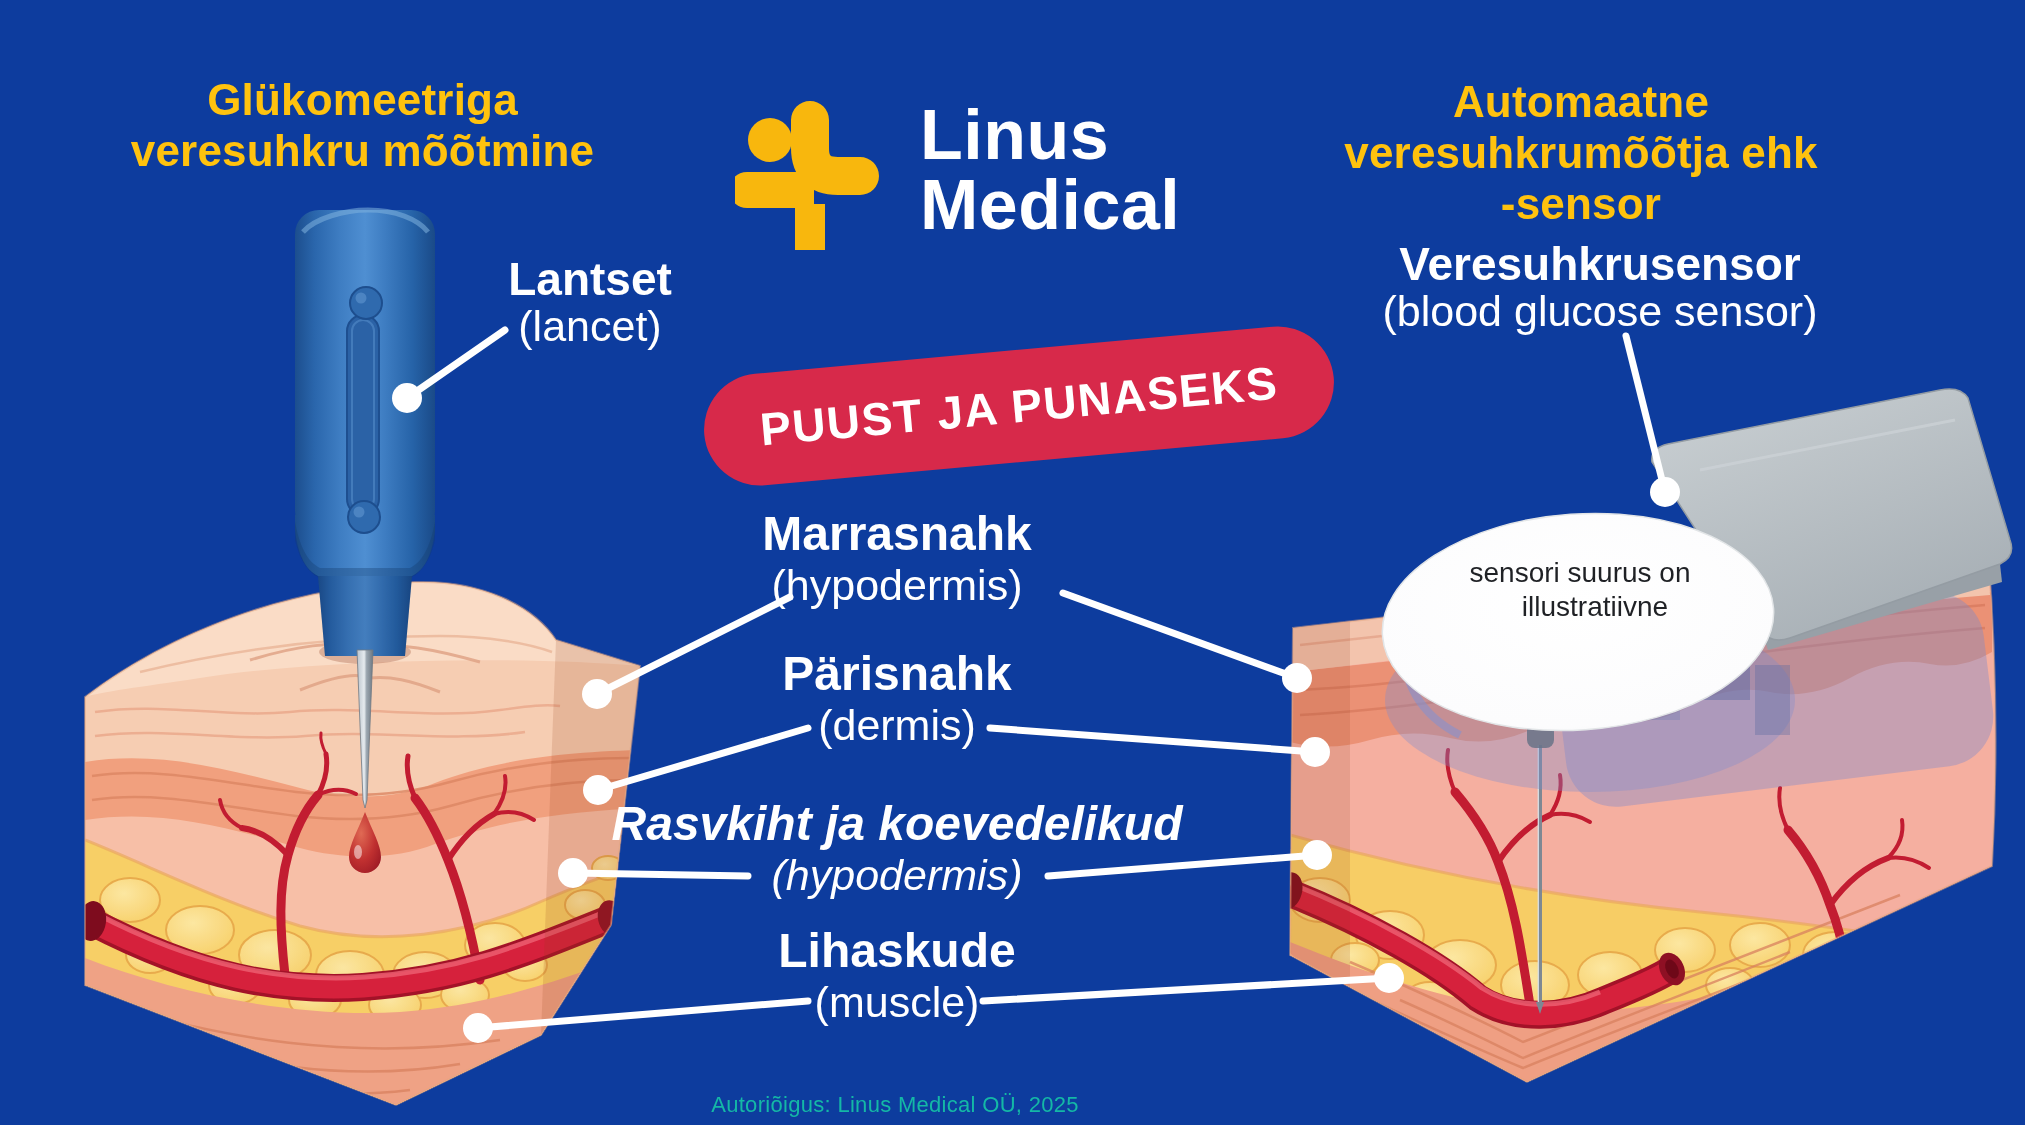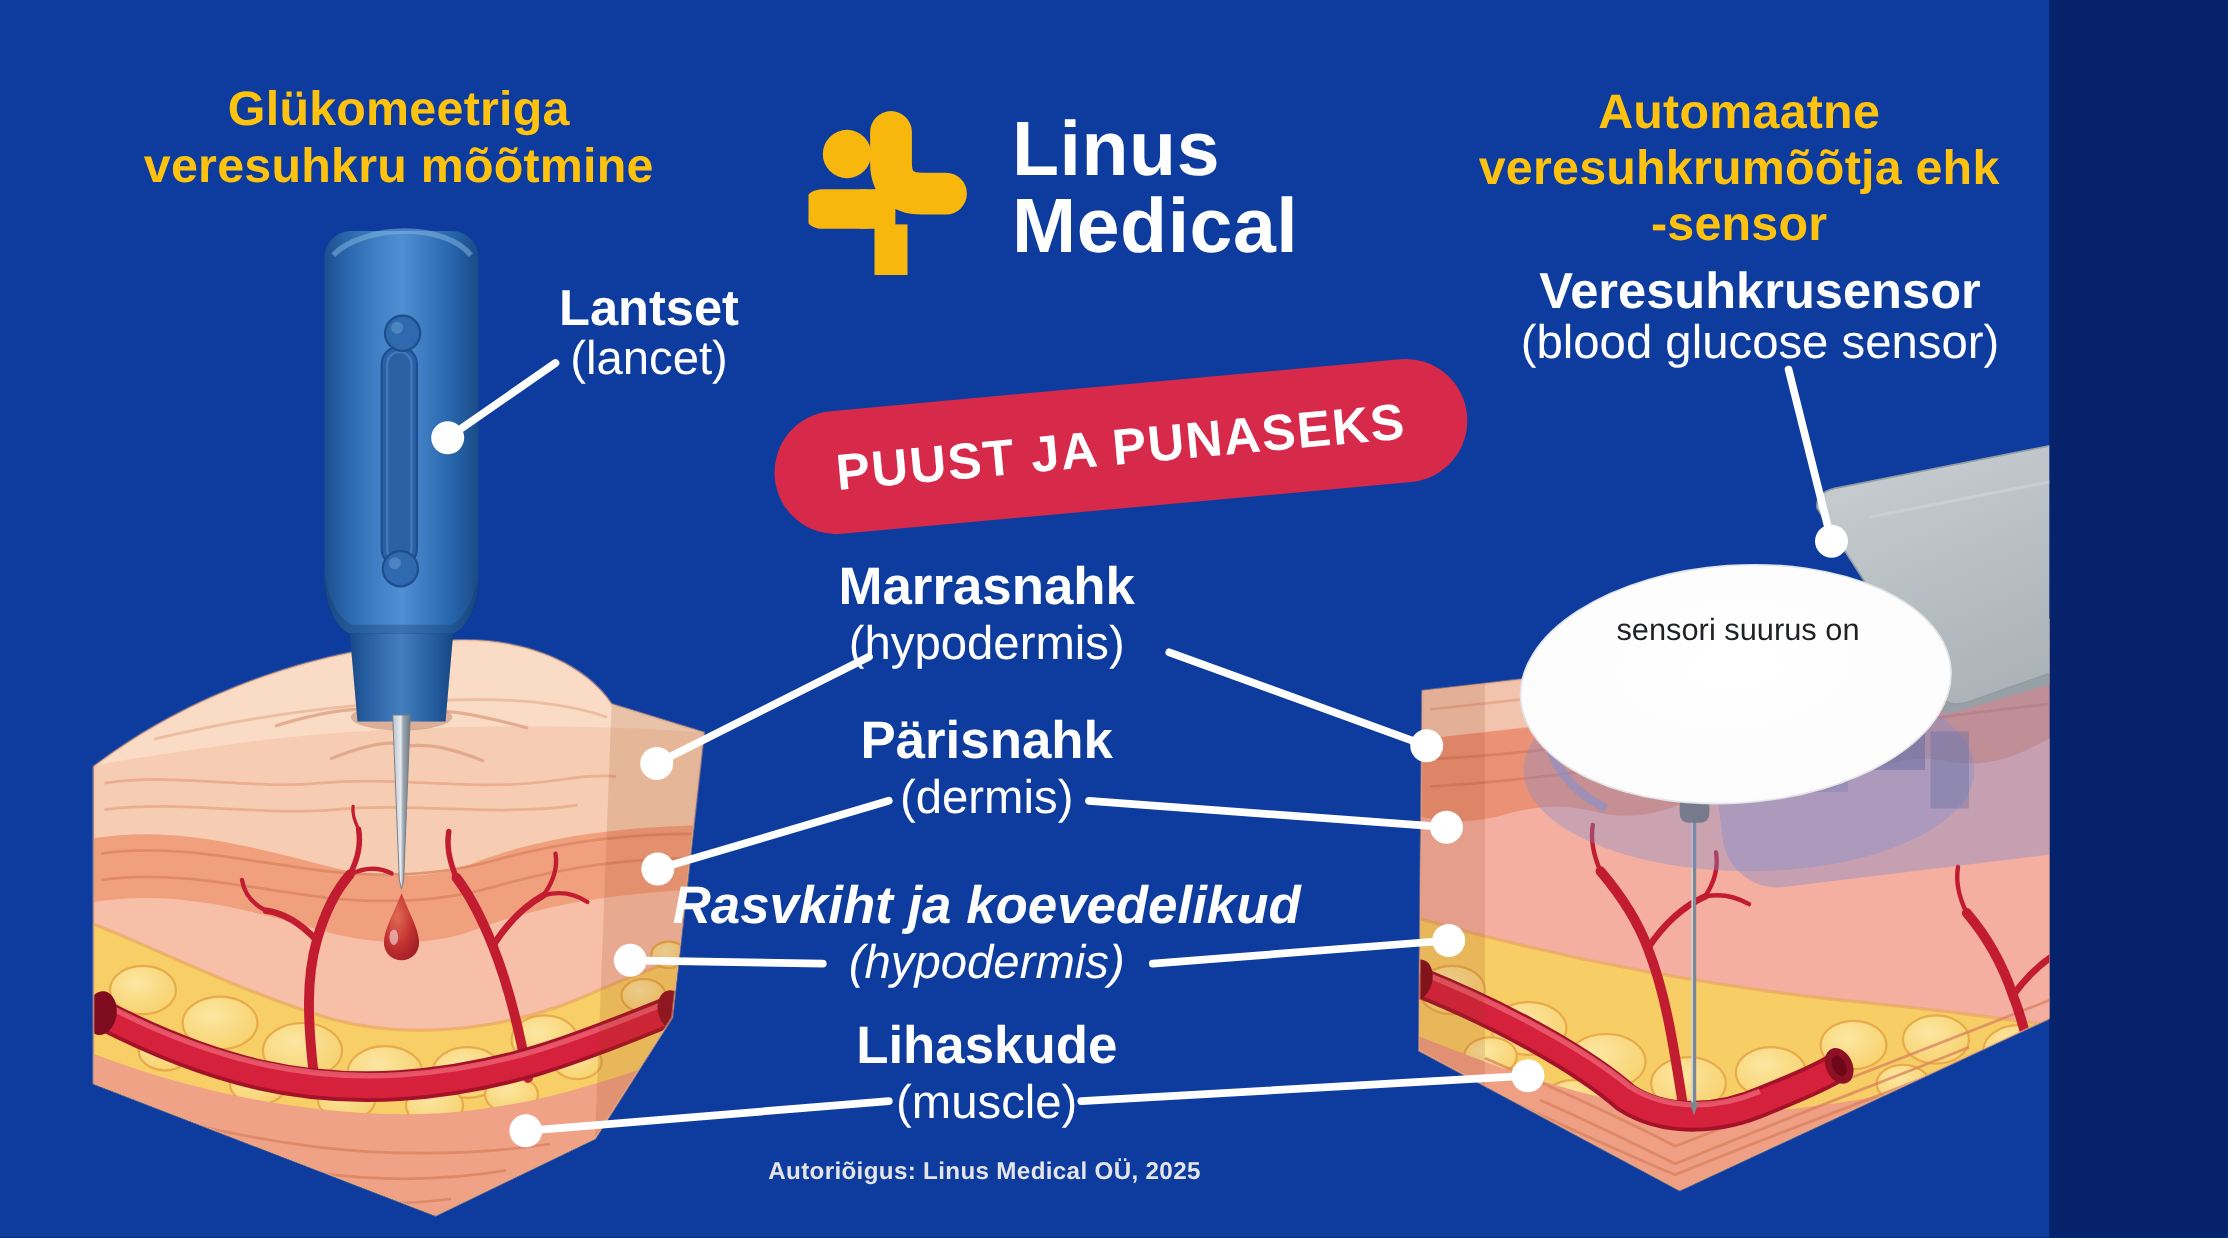--- a/index.html
+++ b/index.html
@@ -1,17 +1,17 @@
 <!DOCTYPE html>
 <html><head>
 <meta charset="utf-8">
 <style>
   html,body{margin:0;padding:0;background:#06226b;}
   .canvas{
-    position:relative;width:1863px;height:1125px;overflow:hidden;
+    position:relative;width:2025px;height:1125px;overflow:hidden;
     background:#0D3C9E;
     font-family:"Liberation Sans","DejaVu Sans",sans-serif;
   }
   .abs{position:absolute;}
   .ill{position:absolute;left:0;top:0;width:2025px;height:1125px;}
   .title{
     color:#FFC20E;font-weight:700;font-size:44px;line-height:1.16;
     text-align:center;letter-spacing:0.2px;
   }
   .logo-text{
@@ -31,22 +31,22 @@
   .device-label .p{font-weight:400;font-size:43px;line-height:1.1;display:block;}
   .layer-label{left:597px;width:600px;text-align:center;color:#fff;}
   .layer-label .b{font-weight:700;font-size:48px;line-height:1.1;display:block;}
   .layer-label .p{font-weight:400;font-size:43px;line-height:1.05;display:block;margin-top:2px;}
   .bubble-note{
     left:1425px;top:556px;width:310px;text-align:center;
     color:#1F2125;font-size:28px;line-height:1.2;font-weight:400;
   }
   .bubble-note .l2{margin-left:30px;}
   .copyright{
-    left:620px;top:1052px;width:550px;text-align:center;
-    color:#e5e5e5;font-size:22px;font-weight:700;letter-spacing:0.3px;
+    left:620px;top:1092px;width:550px;text-align:center;
+    color:#14b8a6;font-size:22px;font-weight:400;letter-spacing:0.3px;
   }
 </style>
 </head>
 <body>
 
 <div class="canvas">
 
   <svg class="ill" viewBox="0 0 2025 1125">
     <defs>
       <linearGradient id="lancetBody" x1="0" y1="0" x2="1" y2="0">
@@ -360,17 +360,18 @@
     <span class="b">Rasvkiht ja koevedelikud</span>
     <span class="p">(hypodermis)</span>
   </div>
   <div class="abs layer-label" style="top:925px;">
     <span class="b">Lihaskude</span>
     <span class="p">(muscle)</span>
   </div>
 
   <div class="abs bubble-note">
     <div>sensori suurus on</div>
+    <div class="l2">illustratiivne</div>
   </div>
 
   <div class="abs copyright">Autoriõigus: Linus Medical OÜ, 2025</div>
 
 </div>
 
 </body></html>

